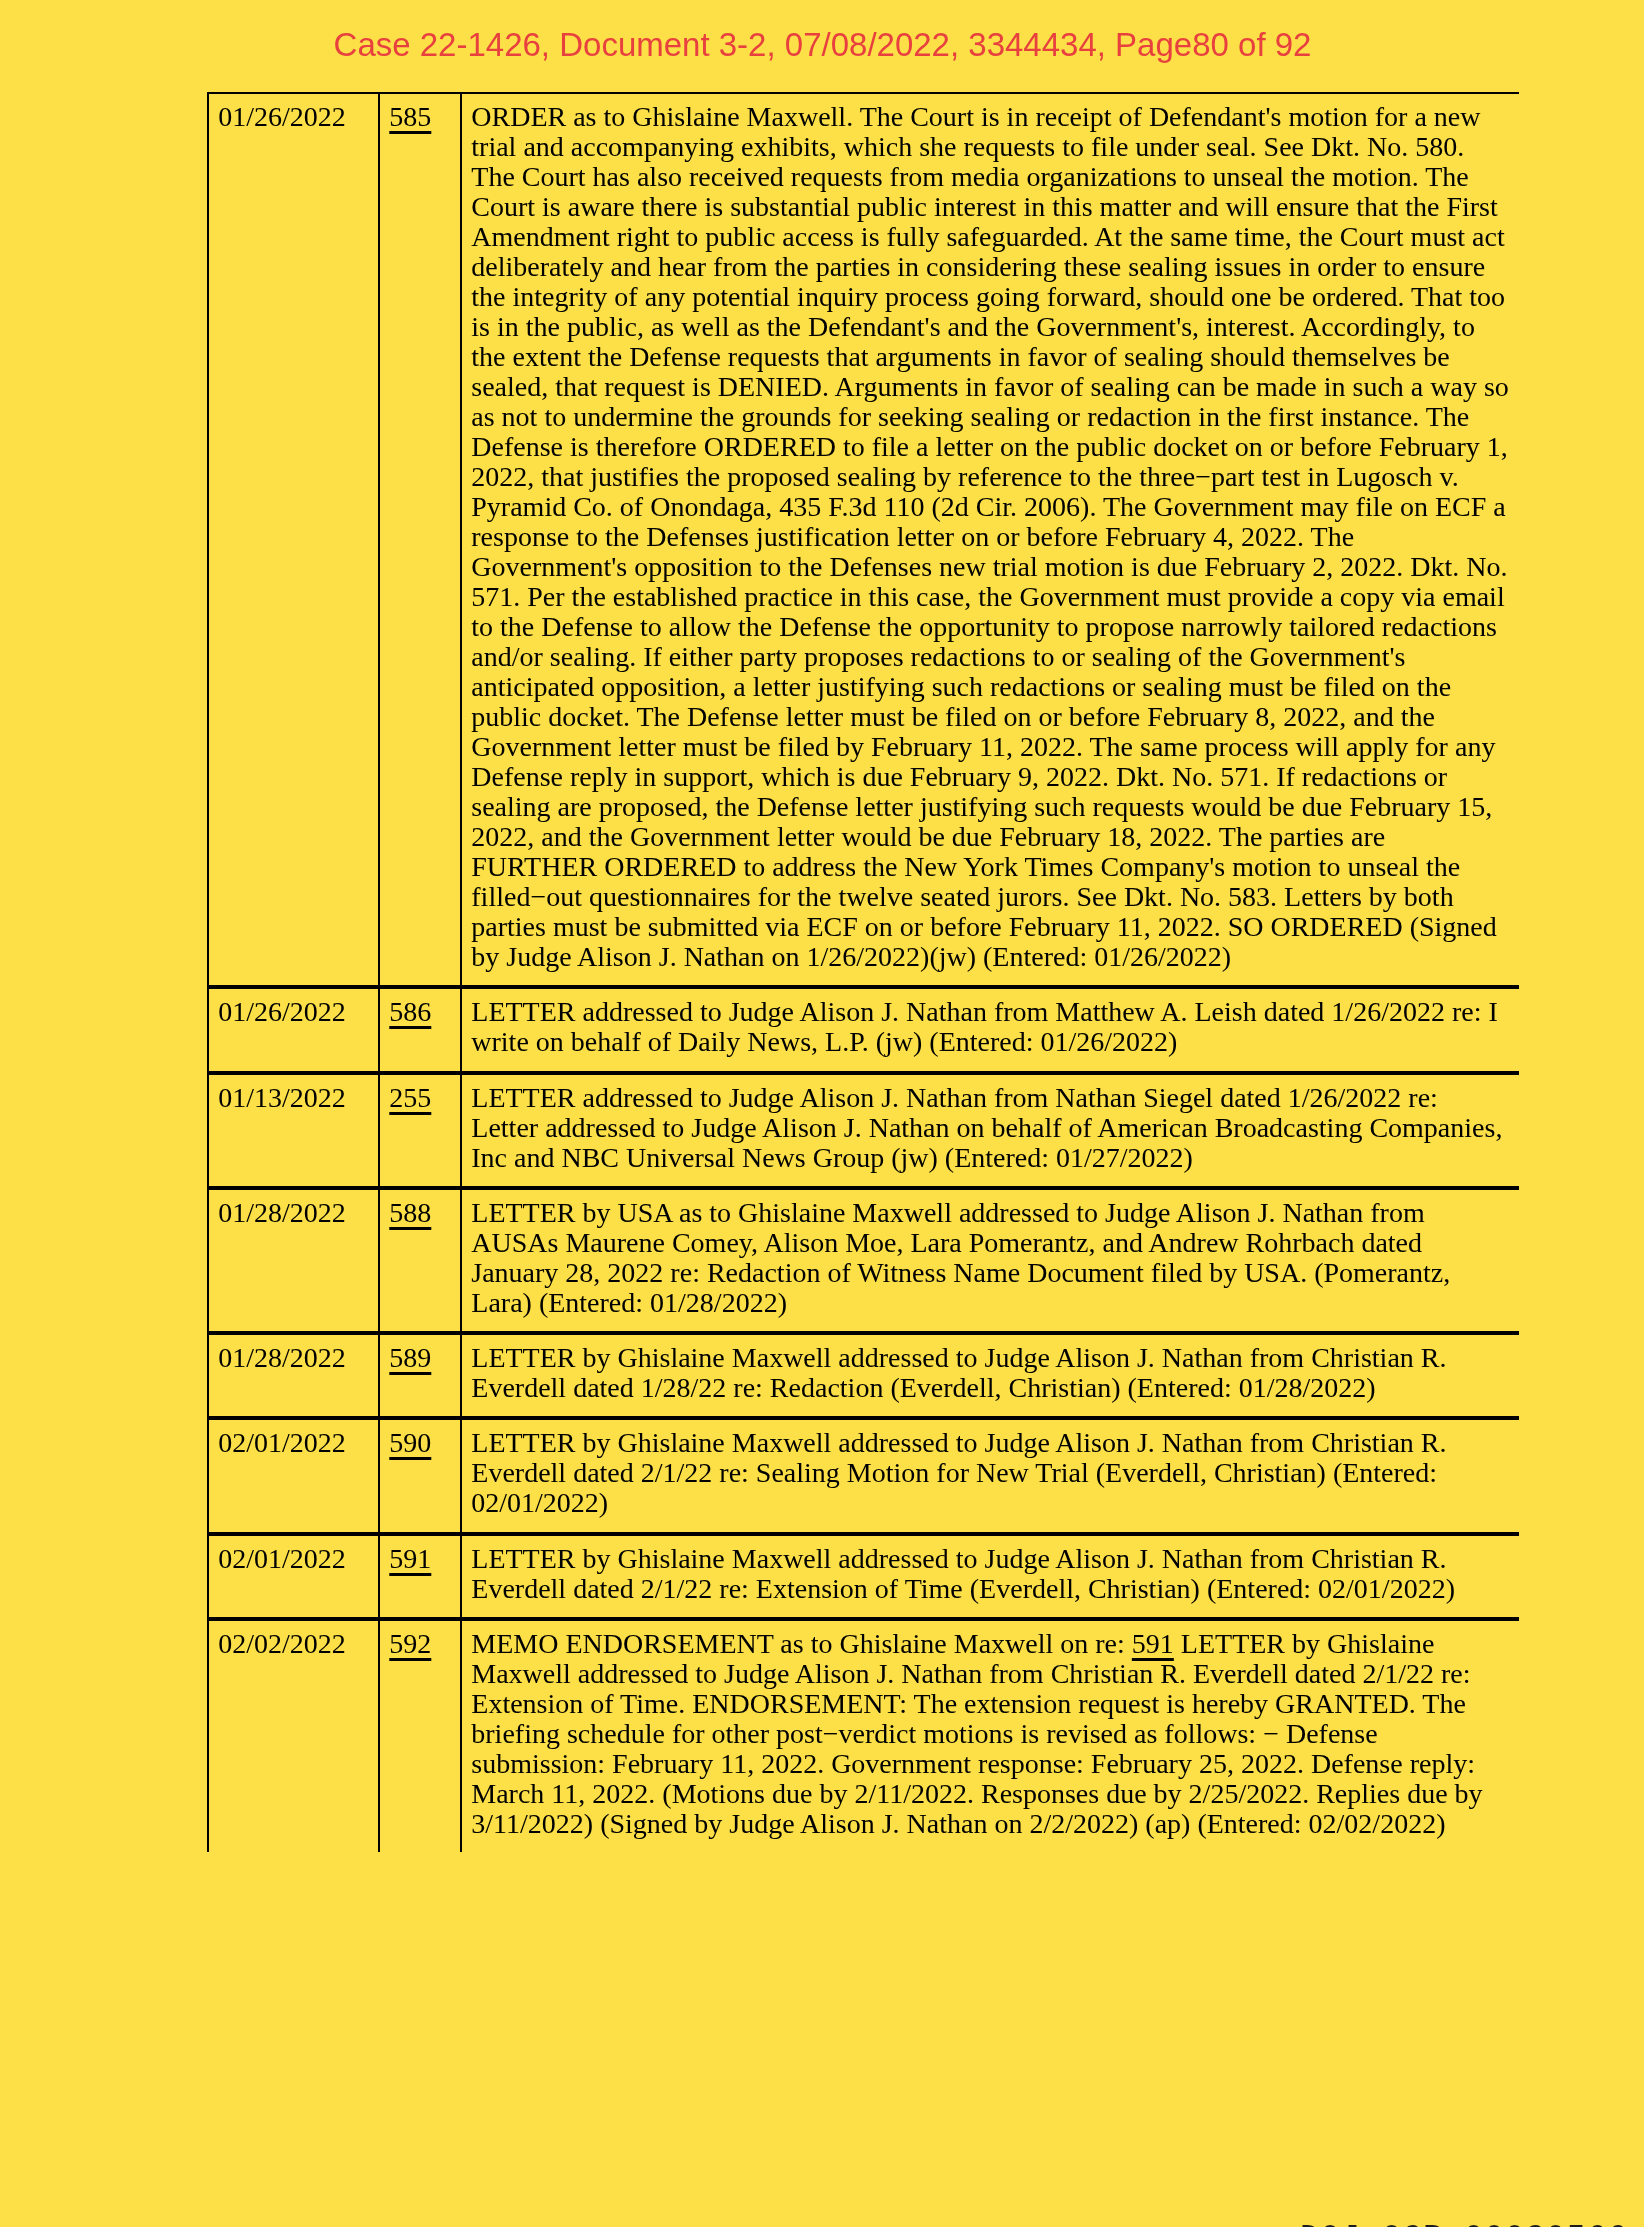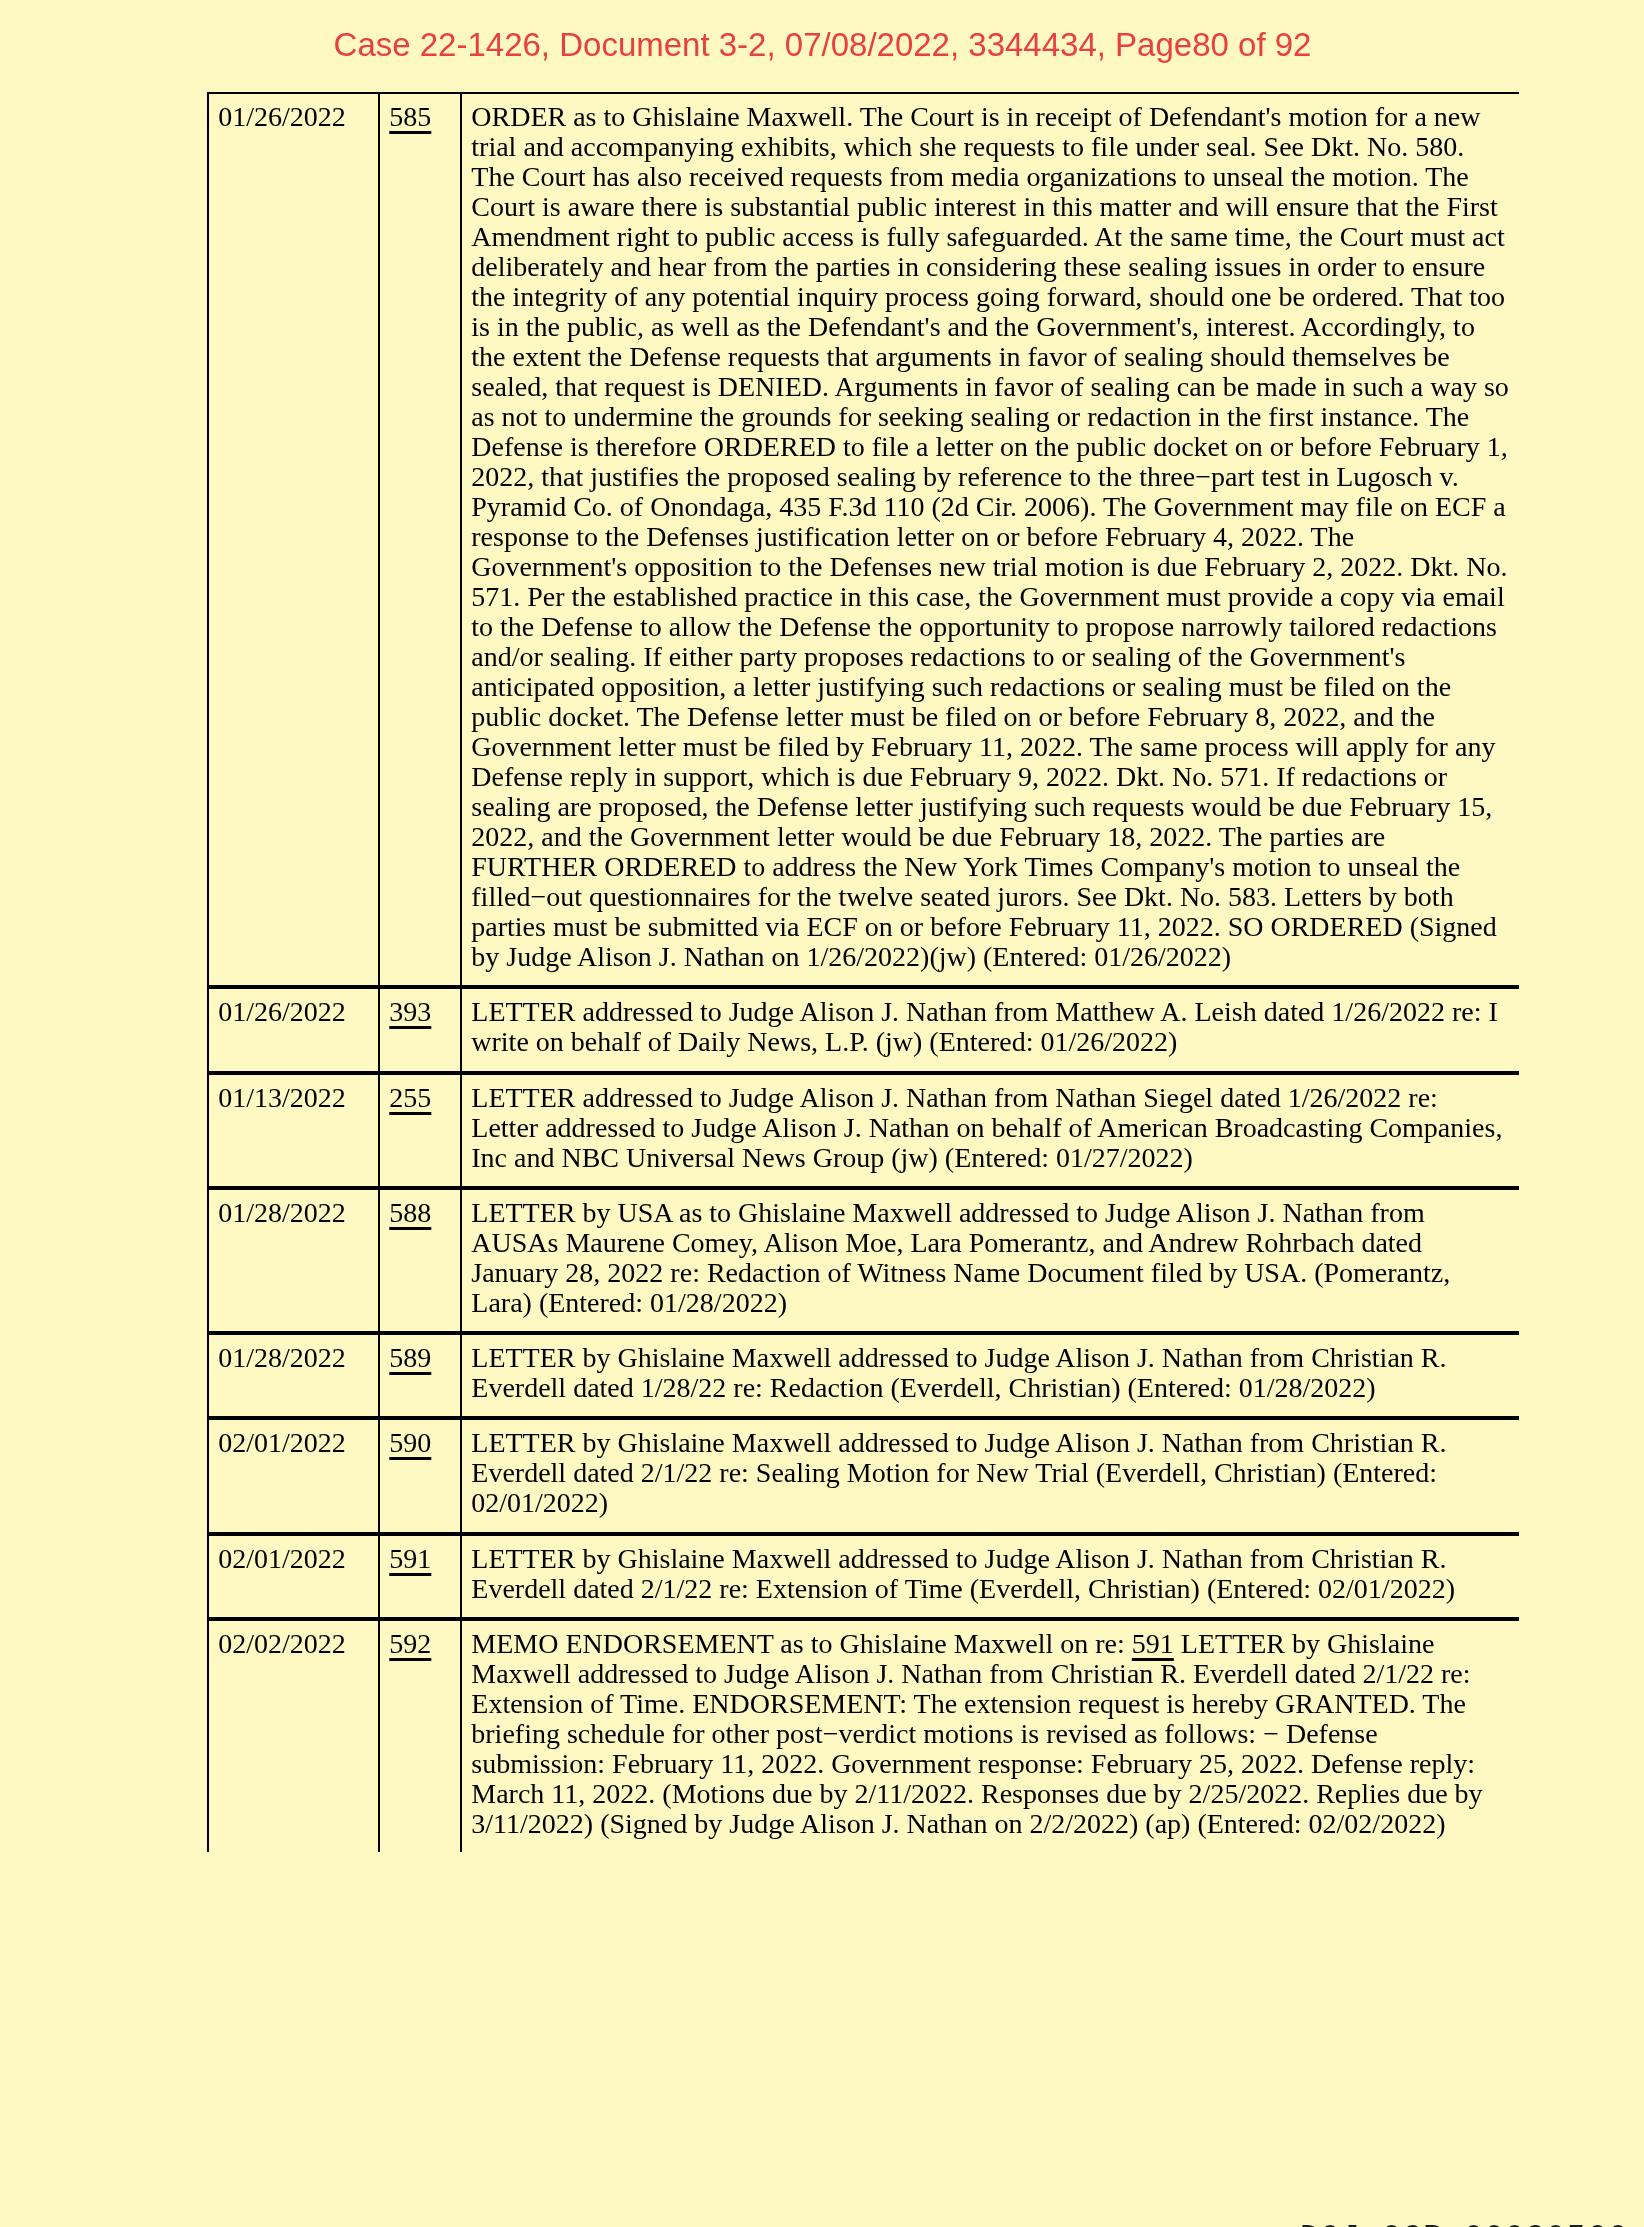--- a/index.html
+++ b/index.html
@@ -4,21 +4,21 @@
 <style>
   html, body {
     margin: 0;
     padding: 0;
     background: #ffffff;
   }
   .page {
     position: relative;
     width: 1645px;
     height: 2227px;
-    background: #fef9c3;
+    background: #fde047;
     overflow: hidden;
     font-family: "Liberation Serif", "DejaVu Serif", serif;
     color: #000000;
   }
   .stamp {
     position: absolute;
     top: 25px;
     left: 0;
     width: 100%;
     text-align: center;
@@ -105,21 +105,21 @@
       <tbody>
 
         <tr>
           <td class="c-date">01/26/2022</td>
           <td class="c-num"><a class="doc-link">585</a></td>
           <td class="c-desc">ORDER as to Ghislaine Maxwell. The Court is in receipt of Defendant's motion for a new trial and accompanying exhibits, which she requests to file under seal. See Dkt. No. 580. The Court has also received requests from media organizations to unseal the motion. The Court is aware there is substantial public interest in this matter and will ensure that the First Amendment right to public access is fully safeguarded. At the same time, the Court must act deliberately and hear from the parties in considering these sealing issues in order to ensure the integrity of any potential inquiry process going forward, should one be ordered. That too is in the public, as well as the Defendant's and the Government's, interest. Accordingly, to the extent the Defense requests that arguments in favor of sealing should themselves be sealed, that request is DENIED. Arguments in favor of sealing can be made in such a way so as not to undermine the grounds for seeking sealing or redaction in the first instance. The Defense is therefore ORDERED to file a letter on the public docket on or before February 1, 2022, that justifies the proposed sealing by reference to the three−part test in Lugosch v. Pyramid Co. of Onondaga, 435 F.3d 110 (2d Cir. 2006). The Government may file on ECF a response to the Defenses justification letter on or before February 4, 2022. The Government's opposition to the Defenses new trial motion is due February 2, 2022. Dkt. No. 571. Per the established practice in this case, the Government must provide a copy via email to the Defense to allow the Defense the opportunity to propose narrowly tailored redactions and/or sealing. If either party proposes redactions to or sealing of the Government's anticipated opposition, a letter justifying such redactions or sealing must be filed on the public docket. The Defense letter must be filed on or before February 8, 2022, and the Government letter must be filed by February 11, 2022. The same process will apply for any Defense reply in support, which is due February 9, 2022. Dkt. No. 571. If redactions or sealing are proposed, the Defense letter justifying such requests would be due February 15, 2022, and the Government letter would be due February 18, 2022. The parties are FURTHER ORDERED to address the New York Times Company's motion to unseal the filled−out questionnaires for the twelve seated jurors. See Dkt. No. 583. Letters by both parties must be submitted via ECF on or before February 11, 2022. SO ORDERED (Signed by Judge Alison J. Nathan on 1/26/2022)(jw) (Entered: 01/26/2022)</td>
         </tr>
 
         <tr>
           <td class="c-date">01/26/2022</td>
-          <td class="c-num"><a class="doc-link">393</a></td>
+          <td class="c-num"><a class="doc-link">586</a></td>
           <td class="c-desc">LETTER addressed to Judge Alison J. Nathan from Matthew A. Leish dated 1/26/2022 re: I write on behalf of Daily News, L.P. (jw) (Entered: 01/26/2022)</td>
         </tr>
 
         <tr>
           <td class="c-date">01/13/2022</td>
           <td class="c-num"><a class="doc-link">255</a></td>
           <td class="c-desc">LETTER addressed to Judge Alison J. Nathan from Nathan Siegel dated 1/26/2022 re: Letter addressed to Judge Alison J. Nathan on behalf of American Broadcasting Companies, Inc and NBC Universal News Group (jw) (Entered: 01/27/2022)</td>
         </tr>
 
         <tr>

